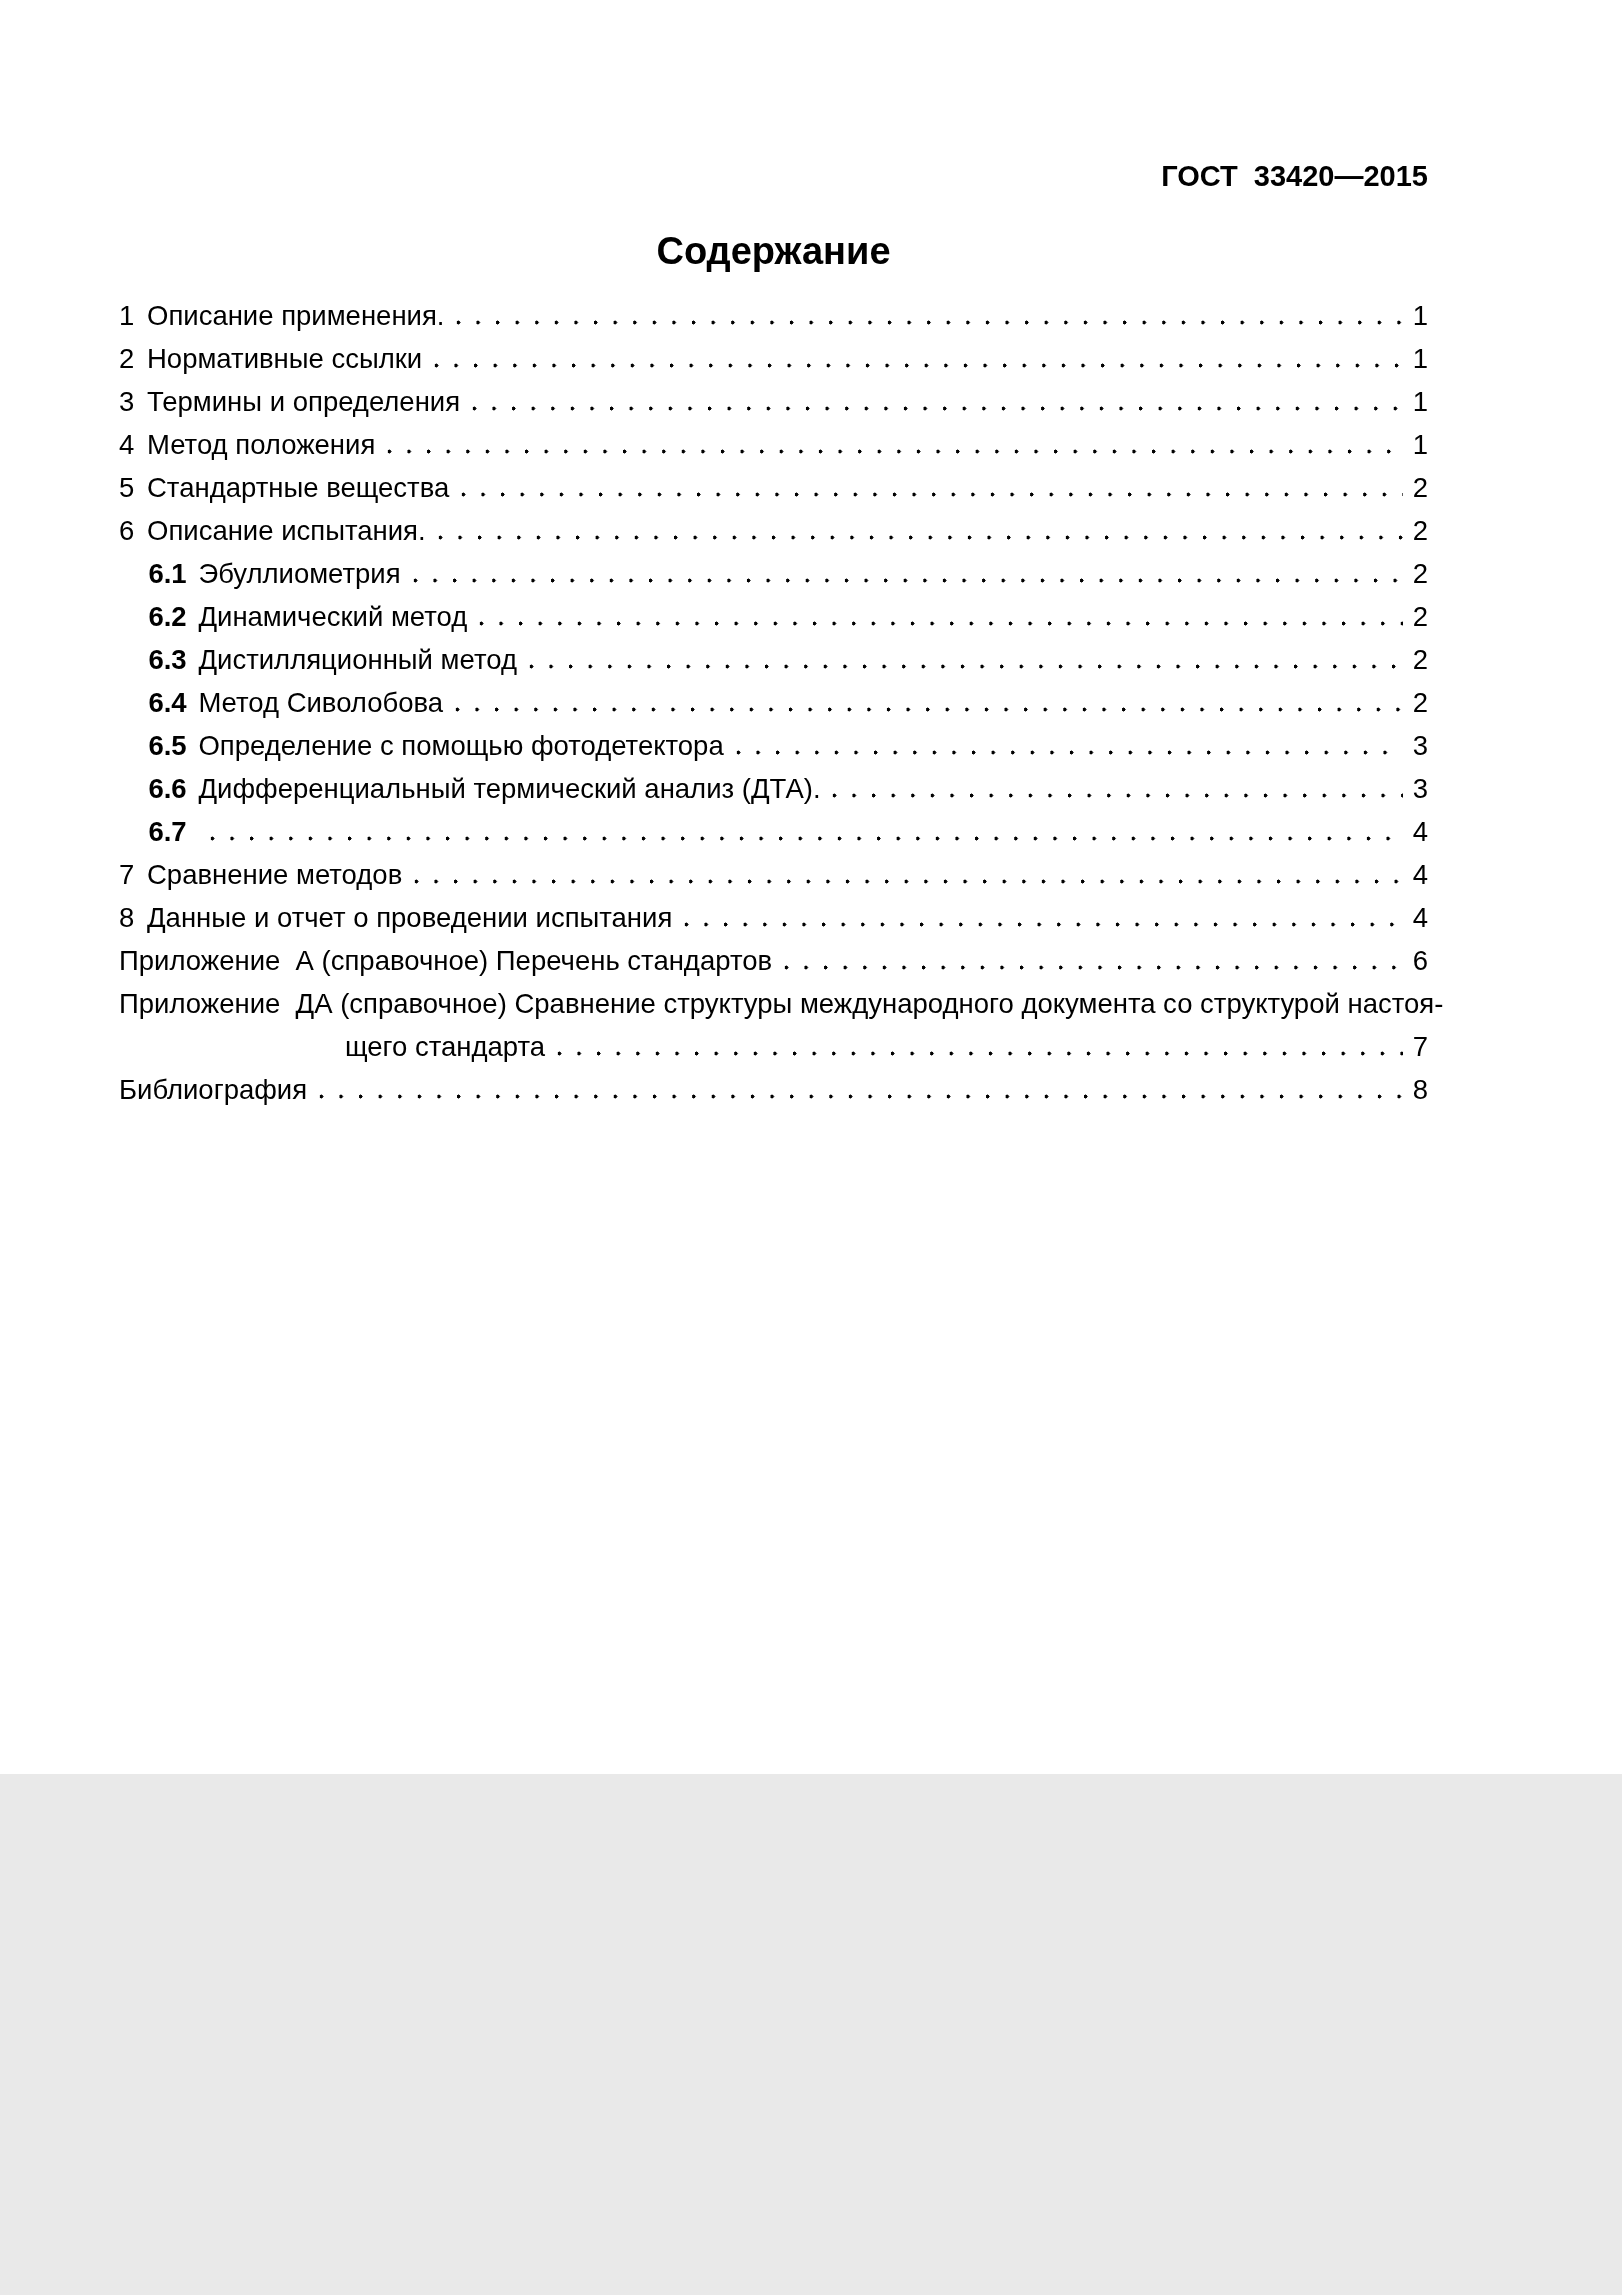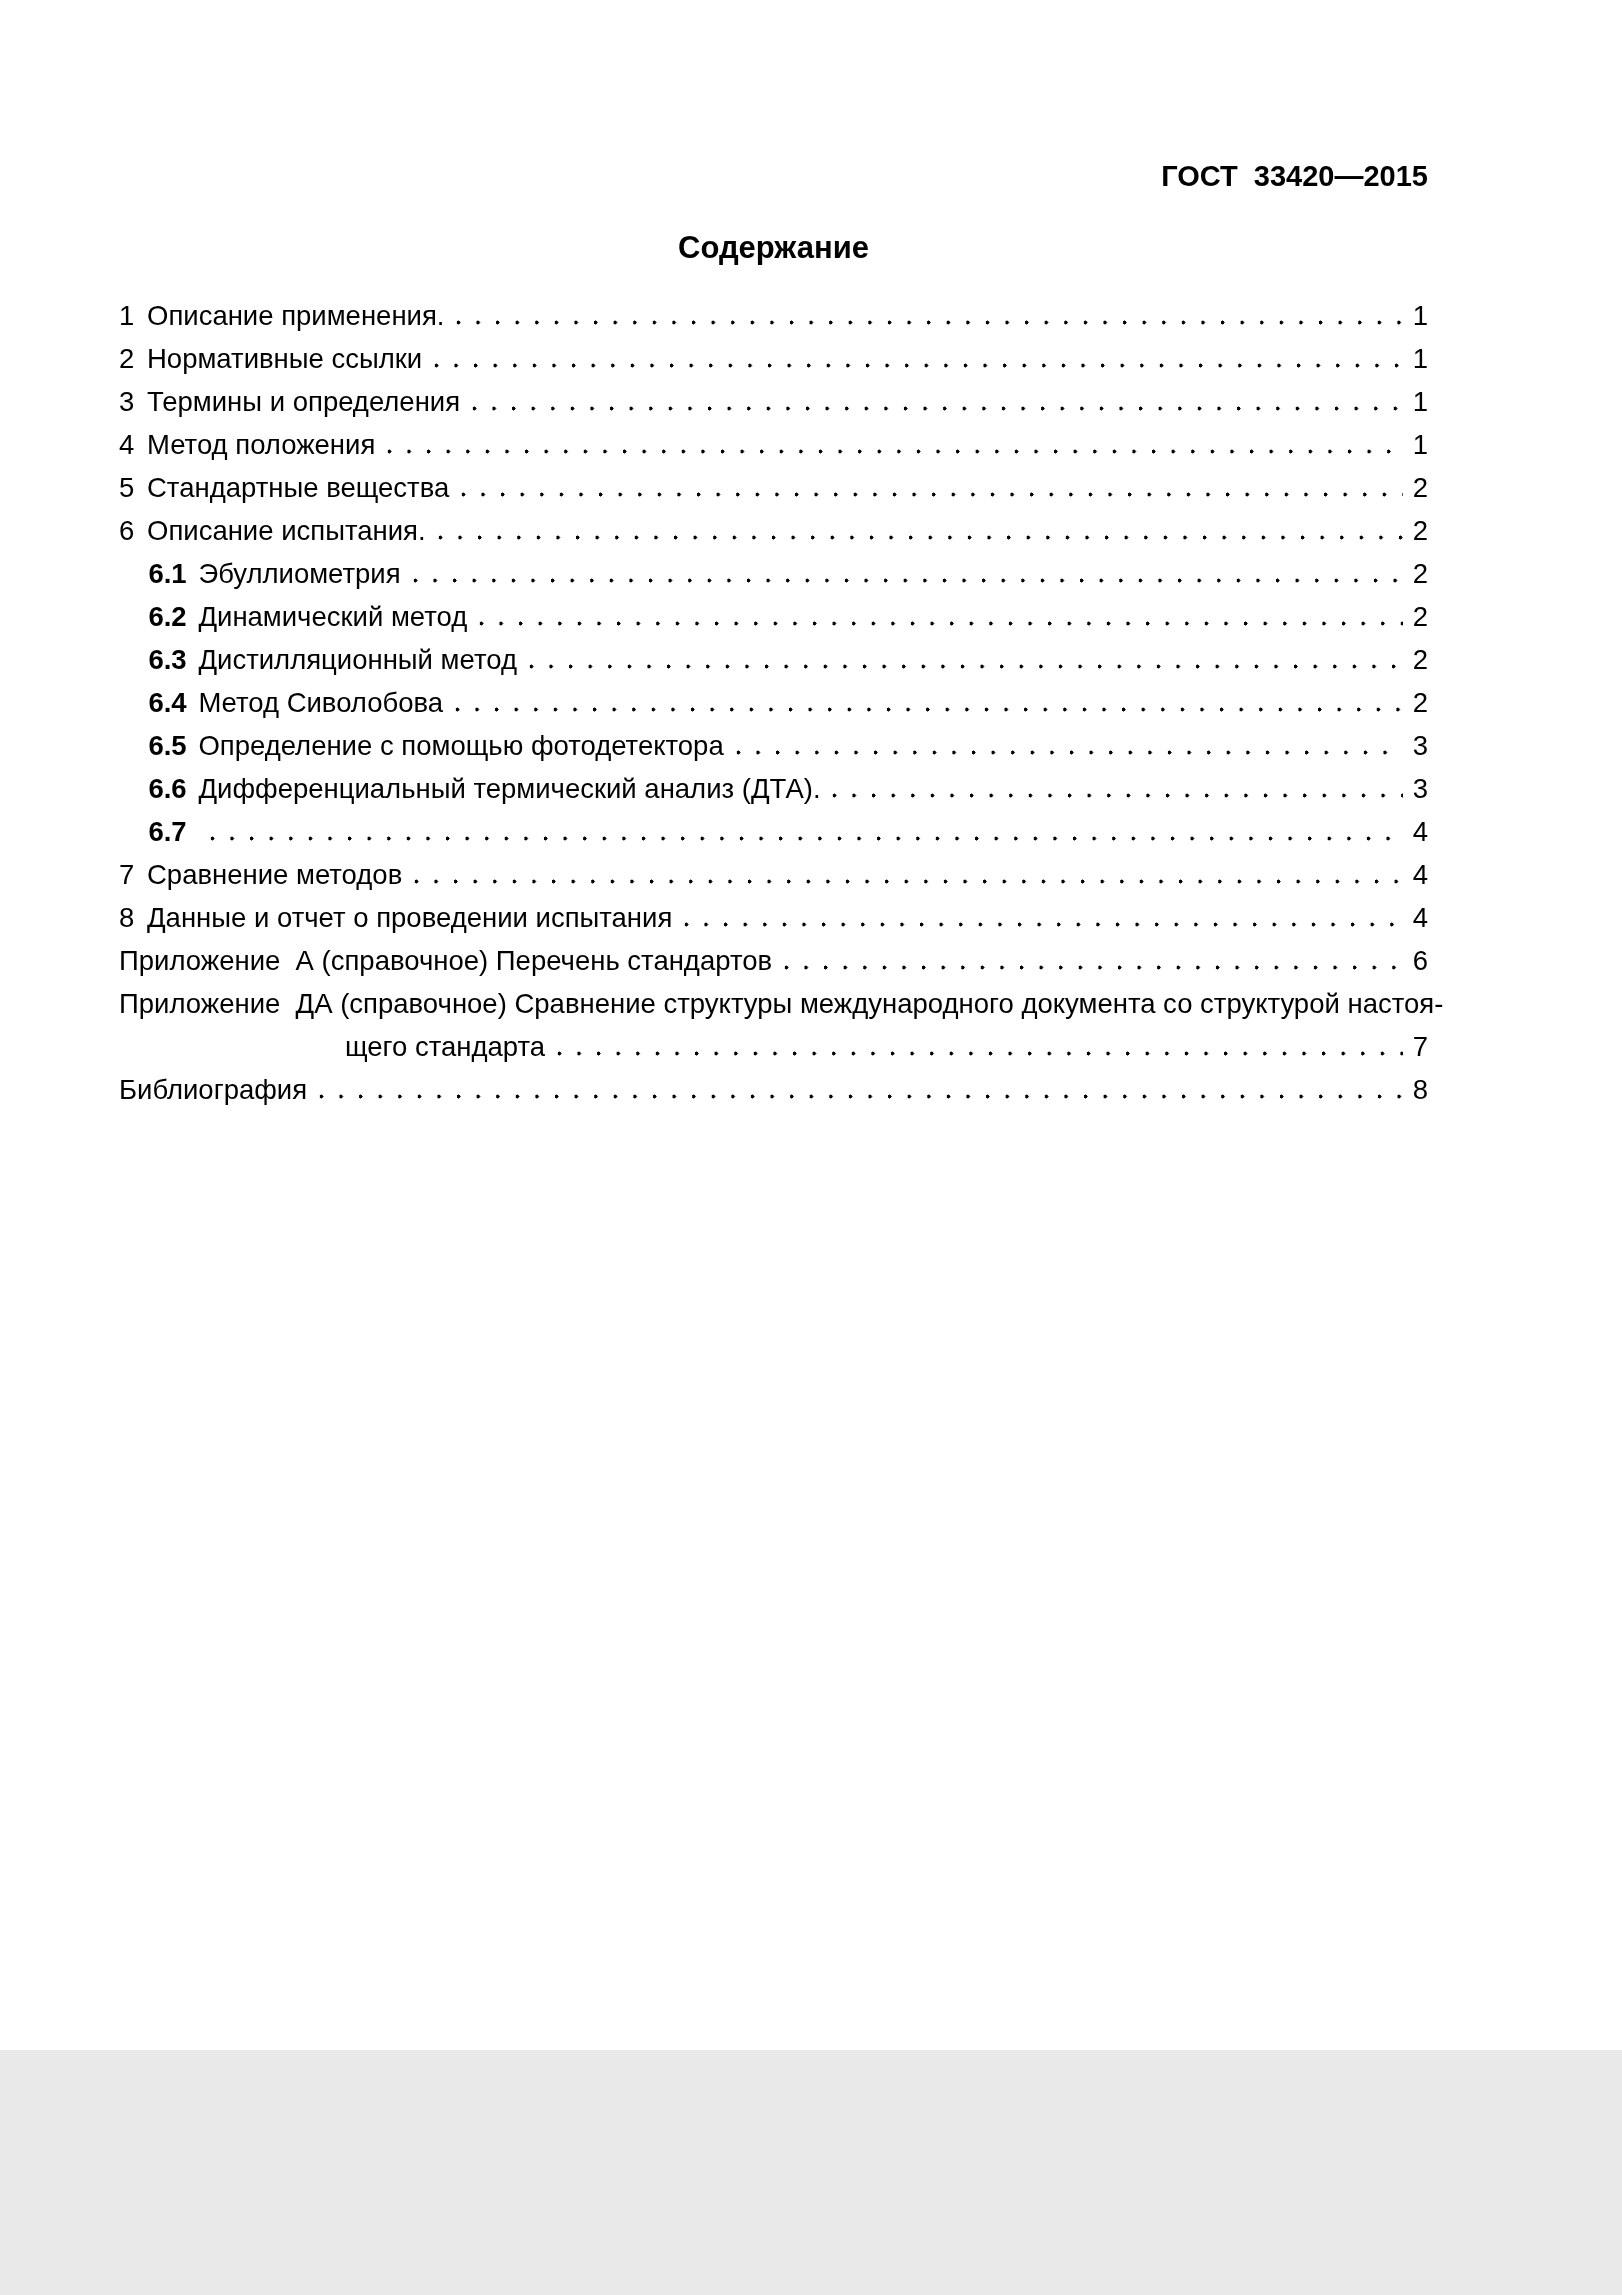--- a/index.html
+++ b/index.html
@@ -1,19 +1,19 @@
 <!DOCTYPE html>
 <html style="font-size:10.5px"><head>
 <meta charset="utf-8">
 <style>
   html, body { margin: 0; padding: 0; background: #e9e9e9; }
   .sheet {
     position: relative;
     width: 1623px;
-    height: 2050px;
+    height: 1774px;
     background: #ffffff;
     font-family: "Liberation Sans", sans-serif;
     color: #000;
     overflow: hidden;
   }
   .header {
     position: absolute;
     top: 162px;
     left: 119px;
     width: 1309px;
@@ -22,21 +22,21 @@
     font-weight: bold;
     line-height: 1;
     white-space: pre;
   }
   .doc-title {
     position: absolute;
     top: 232px;
     left: 119px;
     width: 1309px;
     text-align: center;
-    font-size: 31px;
+    font-size: 38px;
     font-weight: bold;
     line-height: 1;
   }
   .toc {
     position: absolute;
     top: 294px;
     left: 119px;
     width: 1309px;
     font-size: 27.5px;
     line-height: 43px;

